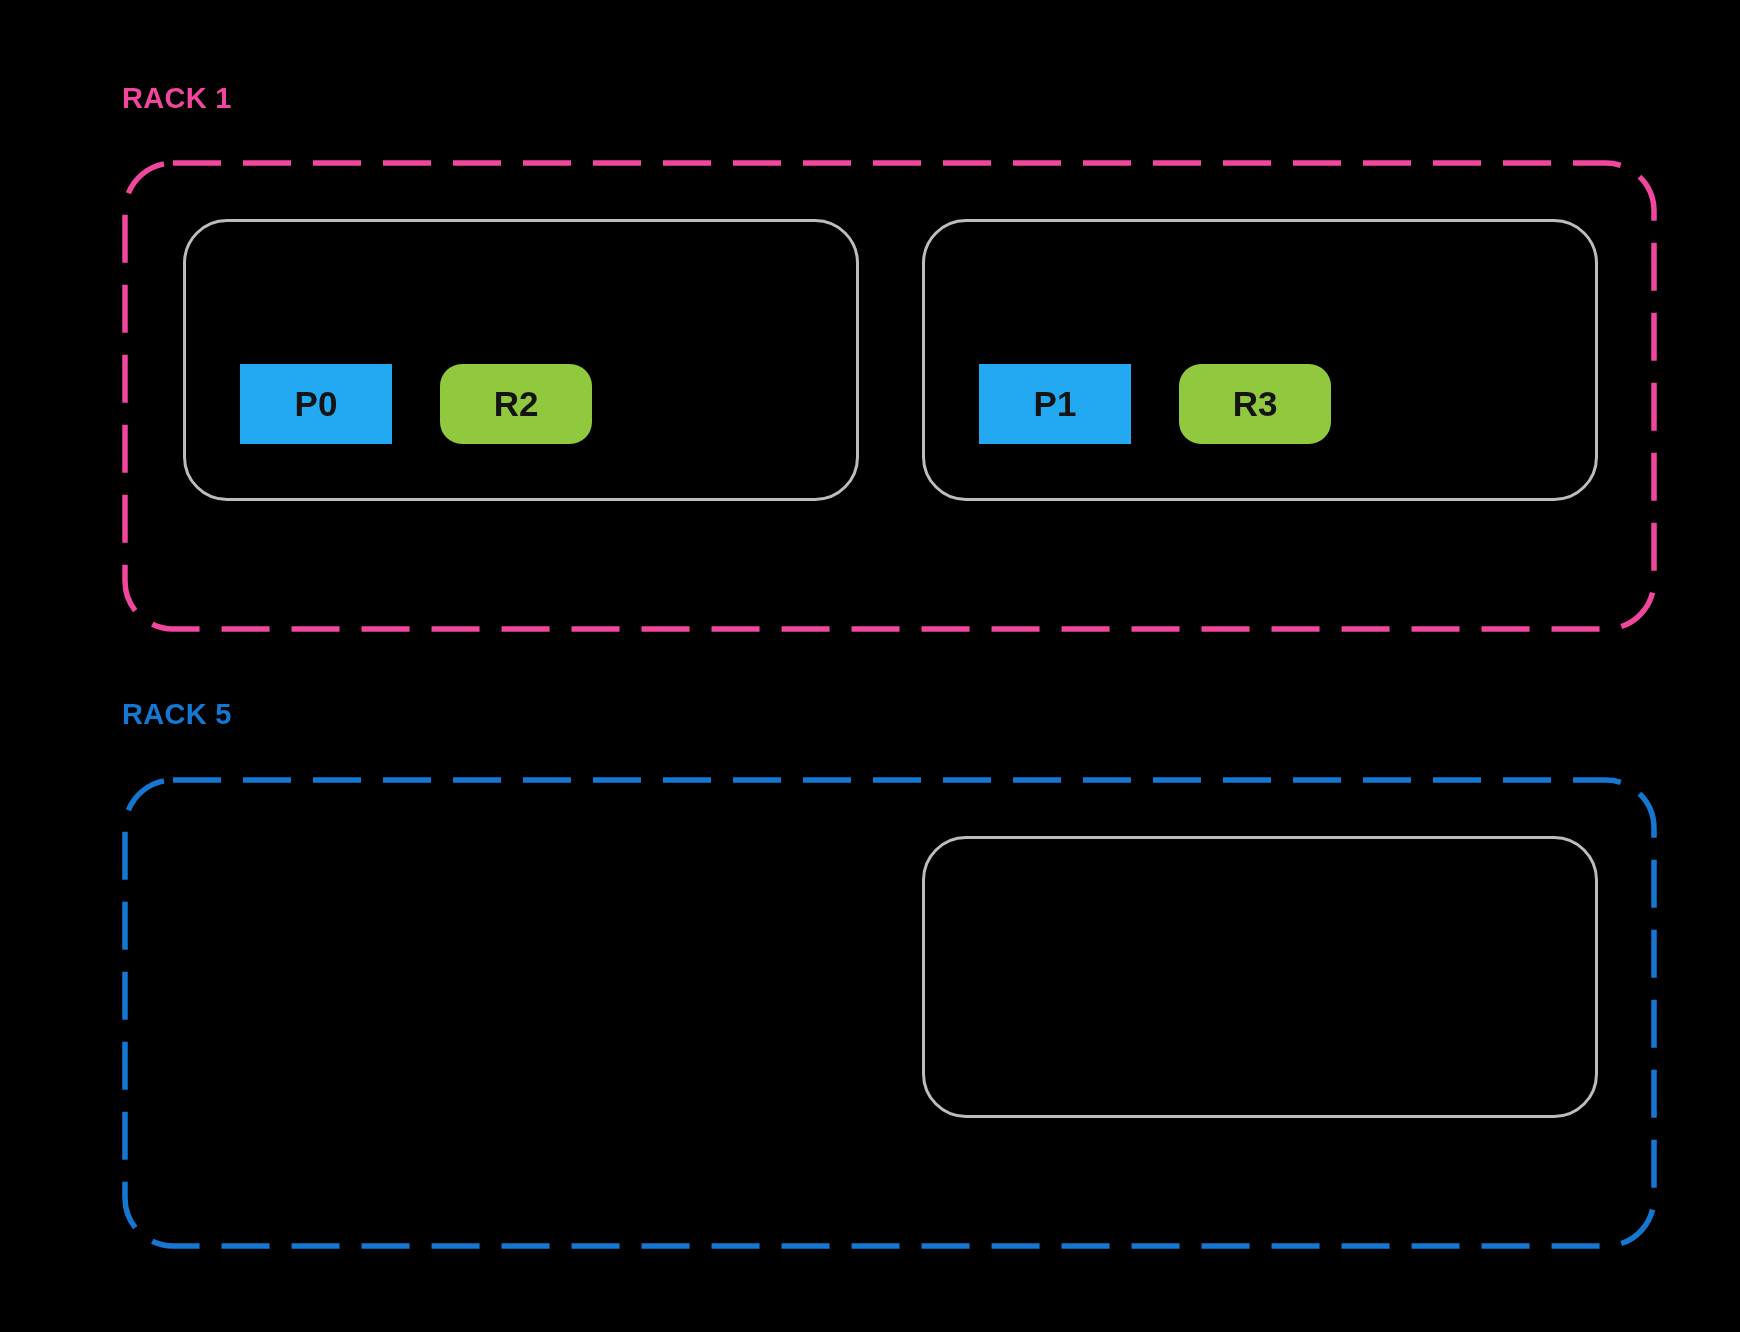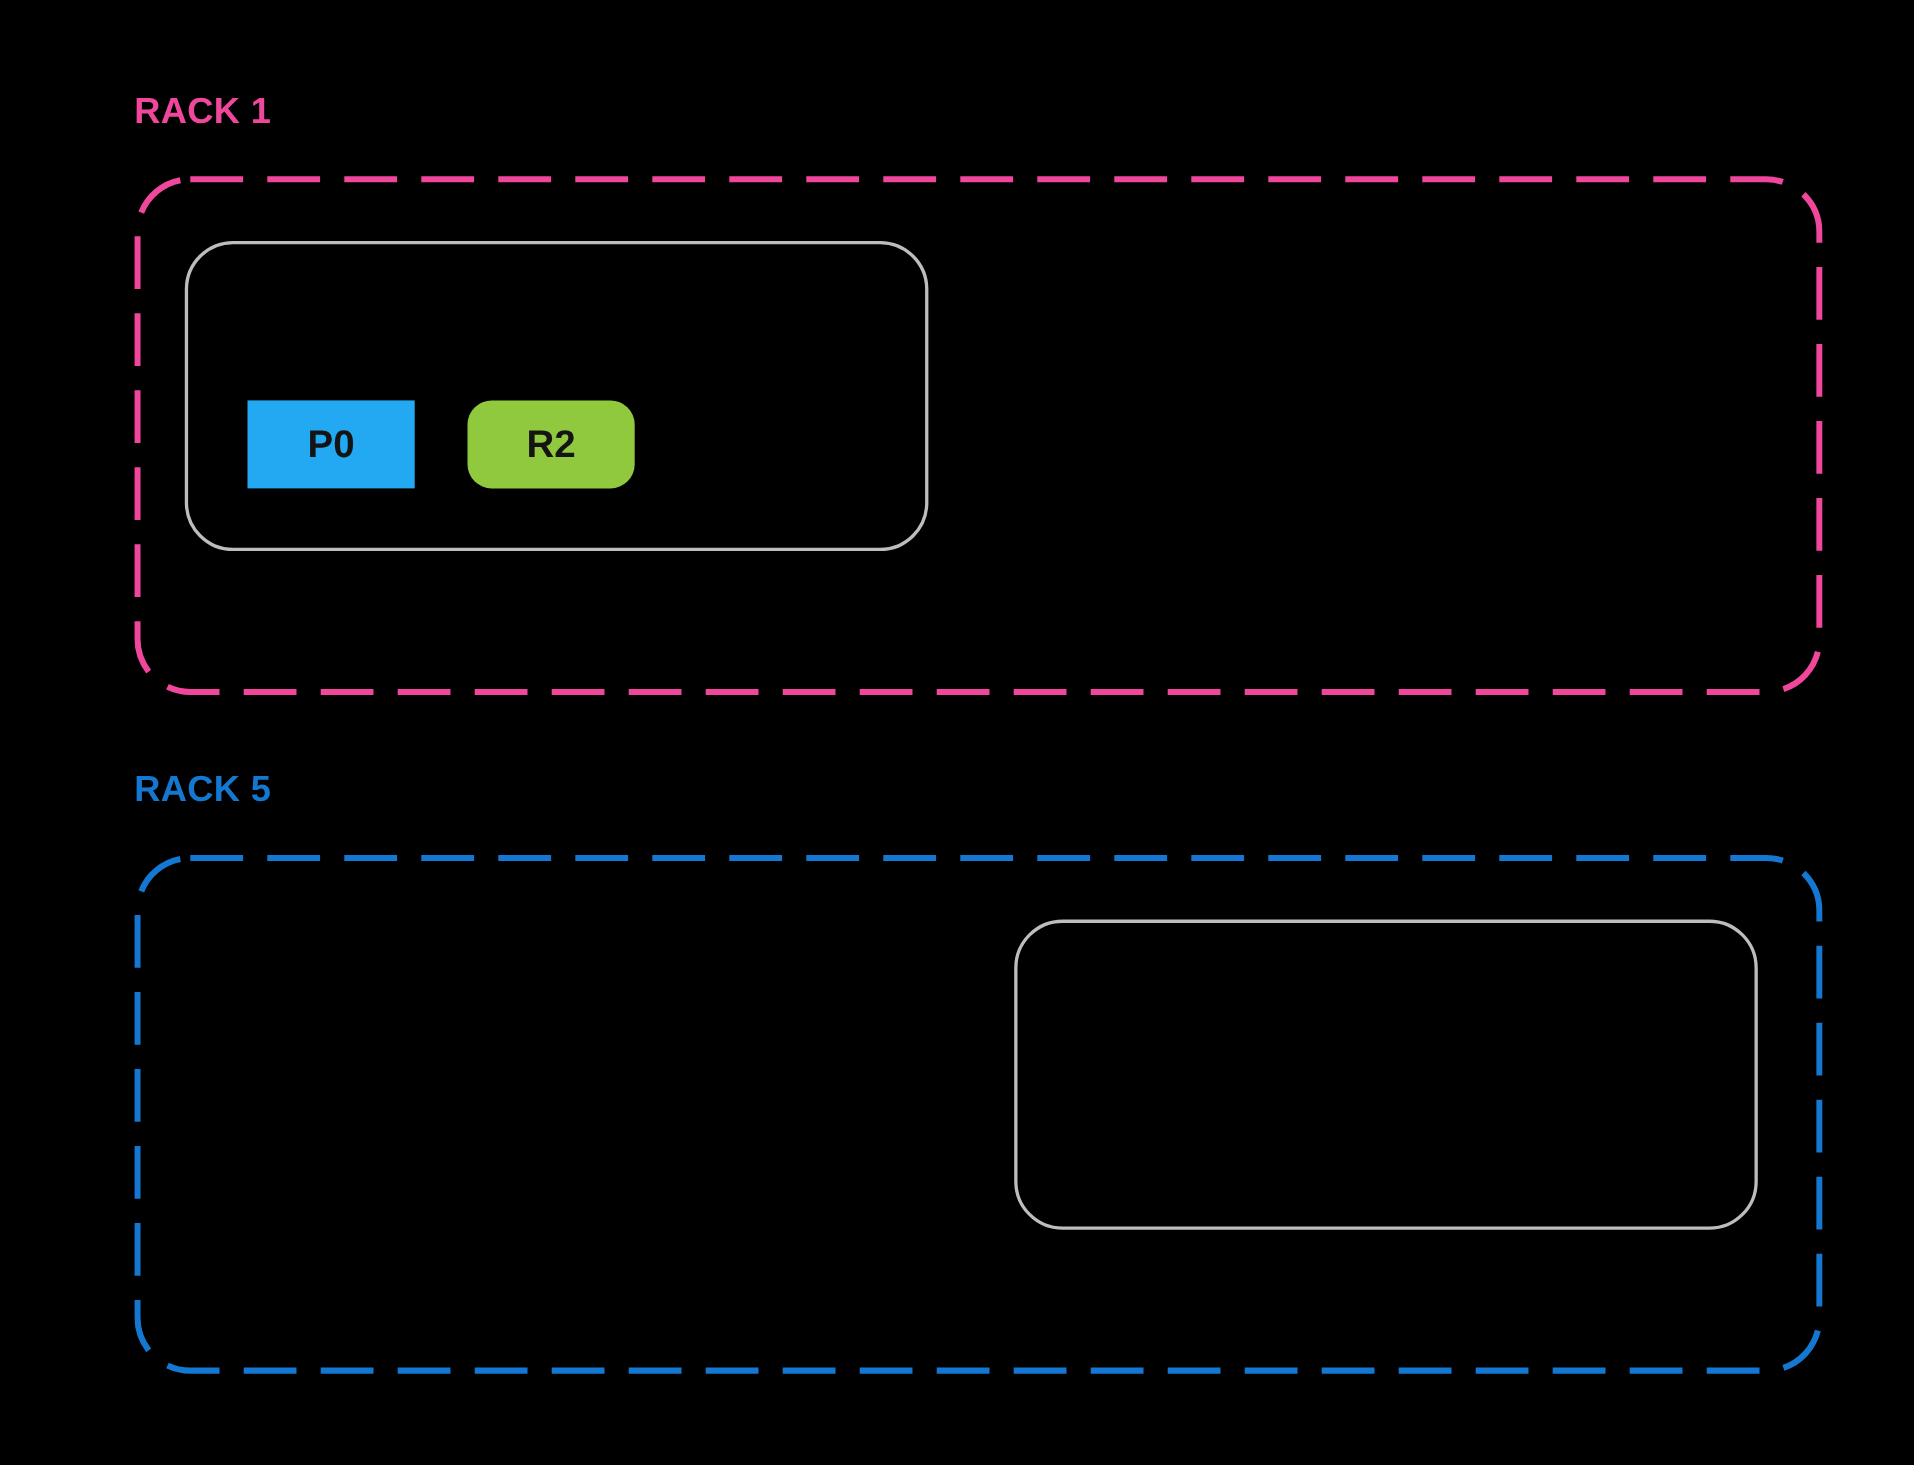--- a/index.html
+++ b/index.html
@@ -7,21 +7,21 @@
     width: 1740px;
     height: 1332px;
     background: var(--c-bg, #000);
     font-family: "Liberation Sans", sans-serif;
     position: relative;
     overflow: hidden;
   }
   .rack-title {
     position: absolute;
     left: 122px;
-    font-size: 33px;
+    font-size: 29px;
     font-weight: 700;
     line-height: 1;
     letter-spacing: 0.3px;
   }
   .title-r1 { top: 84px;  color: var(--c-rack1, #F0479D); }
   .title-r2 { top: 700px; color: var(--c-rack2, #1478D2); }
 
   .rack-box {
     position: absolute;
     left: 122px;
@@ -42,21 +42,21 @@
     width: 676px;
     height: 282px;
     box-sizing: border-box;
     border: 3px solid var(--c-host-border, #BDBDBD);
     border-radius: 44px;
     display: flex;
     align-items: flex-start;
     padding: 142px 0 0 54px;
     gap: 48px;
   }
-  .host-a { left: 46px; }
+  .host-a { left: 61px; }
   .host-b { left: 800px; }
 
   .block {
     width: 152px;
     height: 80px;
     flex: 0 0 152px;
     display: flex;
     align-items: center;
     justify-content: center;
     font-size: 35px;
@@ -74,20 +74,24 @@
   <div class="rack-title title-r1">RACK 1</div>
 
   <div class="rack-box box-r1">
     <svg class="dash" viewBox="0 0 1535 472" aria-hidden="true">
       <rect class="dash-rect r1" x="3" y="3" width="1529" height="466" rx="48"></rect>
     </svg>
     <div class="host host-a">
         <div class="block block--primary">P0</div>
         <div class="block block--replica">R2</div>
       </div>
+    <div class="host host-b">
+        <div class="block block--primary">P1</div>
+        <div class="block block--replica">R3</div>
+      </div>
   </div>
 
   <div class="rack-title title-r2">RACK 5</div>
 
   <div class="rack-box box-r2">
     <svg class="dash" viewBox="0 0 1535 472" aria-hidden="true">
       <rect class="dash-rect r2" x="3" y="3" width="1529" height="466" rx="48"></rect>
     </svg>
     <div class="host host-b">
       </div>

